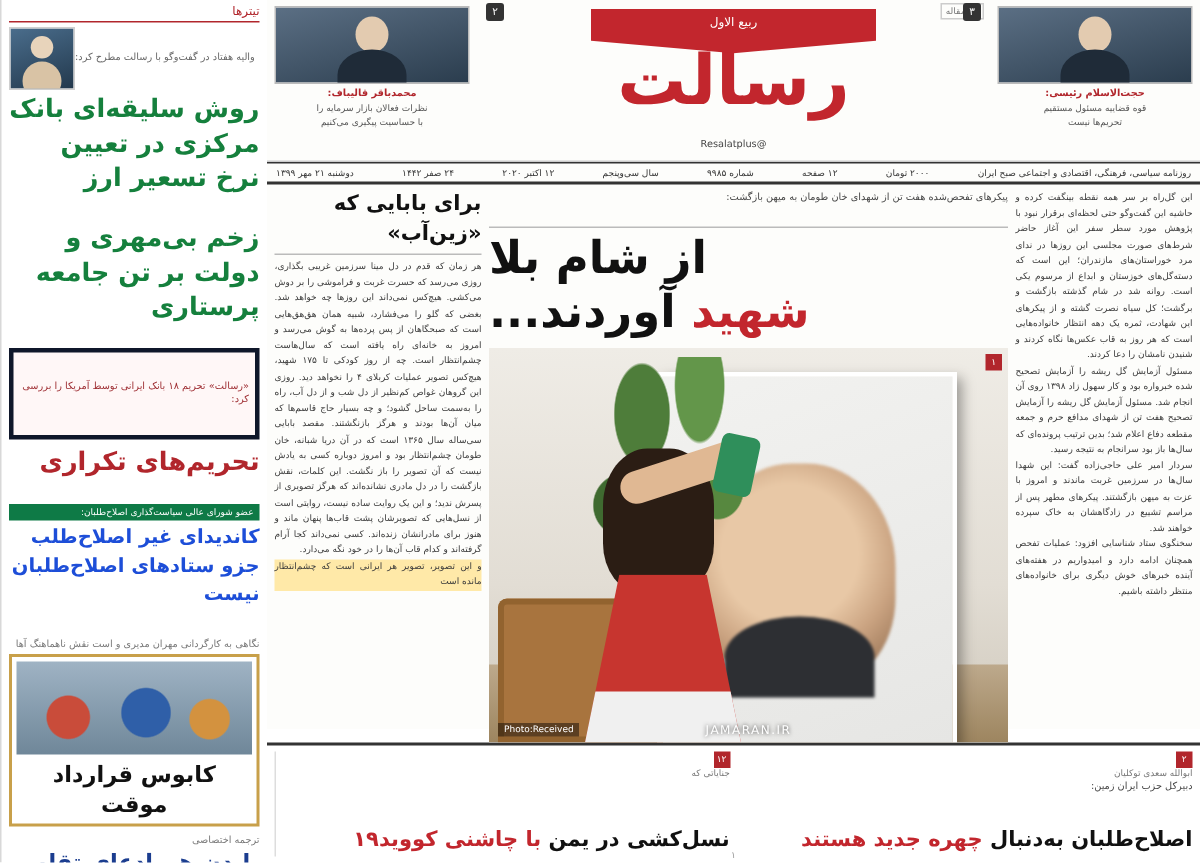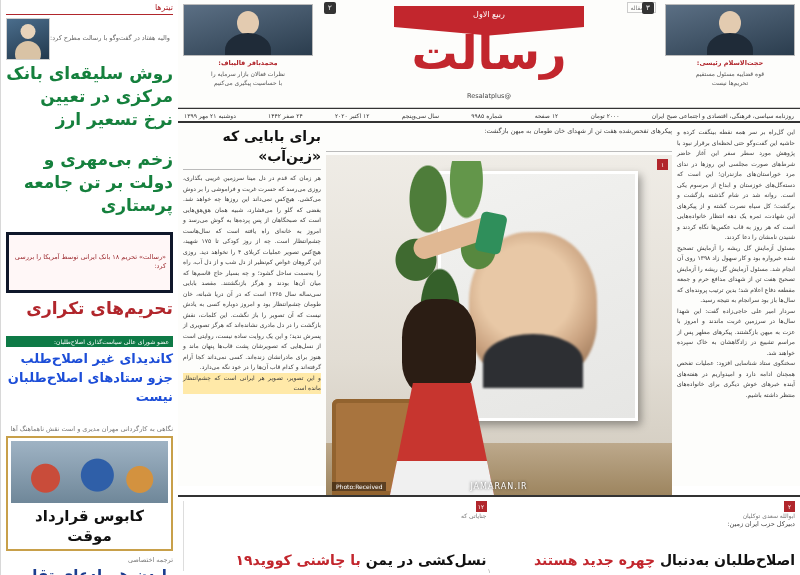--- a/index.html
+++ b/index.html
@@ -497,20 +497,24 @@
     <div class="body-area">
 
       <div class="col-text">
         <div class="lead-title">برای بابایی که «زین‌آب»</div>
         <div class="justified">هر زمان که قدم در دل مینا سرزمین غریبی بگذاری، روزی می‌رسد که حسرت غربت و فراموشی را بر دوش می‌کشی. هیچ‌کس نمی‌داند این روزها چه خواهد شد. بغضی که گلو را می‌فشارد، شبیه همان هق‌هق‌هایی است که صبحگاهان از پس پرده‌ها به گوش می‌رسد و امروز به خانه‌ای راه یافته است که سال‌هاست چشم‌انتظار است. چه از روز کودکی تا ۱۷۵ شهید، هیچ‌کس تصویر عملیات کربلای ۴ را نخواهد دید. روزی این گروهان غواص کم‌نظیر از دل شب و از دل آب، راه را به‌سمت ساحل گشود؛ و چه بسیار حاج قاسم‌ها که میان آن‌ها بودند و هرگز بازنگشتند. مقصد بابایی سی‌ساله سال ۱۳۶۵ است که در آن دریا شبانه، خان طومان چشم‌انتظار بود و امروز دوباره کسی به یادش نیست که آن تصویر را باز نگشت. این کلمات، نقش بازگشت را در دل مادری نشانده‌اند که هرگز تصویری از پسرش ندید؛ و این یک روایت ساده نیست، روایتی است از نسل‌هایی که تصویرشان پشت قاب‌ها پنهان ماند و هنوز برای مادرانشان زنده‌اند. کسی نمی‌داند کجا آرام گرفته‌اند و کدام قاب آن‌ها را در خود نگه می‌دارد.</div>
         <div class="justified highlight">و این تصویر، تصویر هر ایرانی است که چشم‌انتظار مانده است</div>
       </div>
 
       <div class="col-mid">
         <div class="mid-kicker">پیکرهای تفحص‌شده هفت تن از شهدای خان طومان به میهن بازگشت:</div>
+        <div class="headline-wrap">
+          <div class="headline1">از شام بلا</div>
+          <div class="headline2"><span class="red">شهید</span><span> آوردند...</span></div>
+        </div>
         <div class="photo-stage">
           <div class="ph-wall"></div>
           <div class="ph-floor"></div>
           <div class="ph-canvas">
             <div class="ph-face"></div>
           </div>
           <div class="ph-plant"></div>
           <div class="ph-chair"></div>
           <div class="ph-girl">
             <div class="hair"></div>

